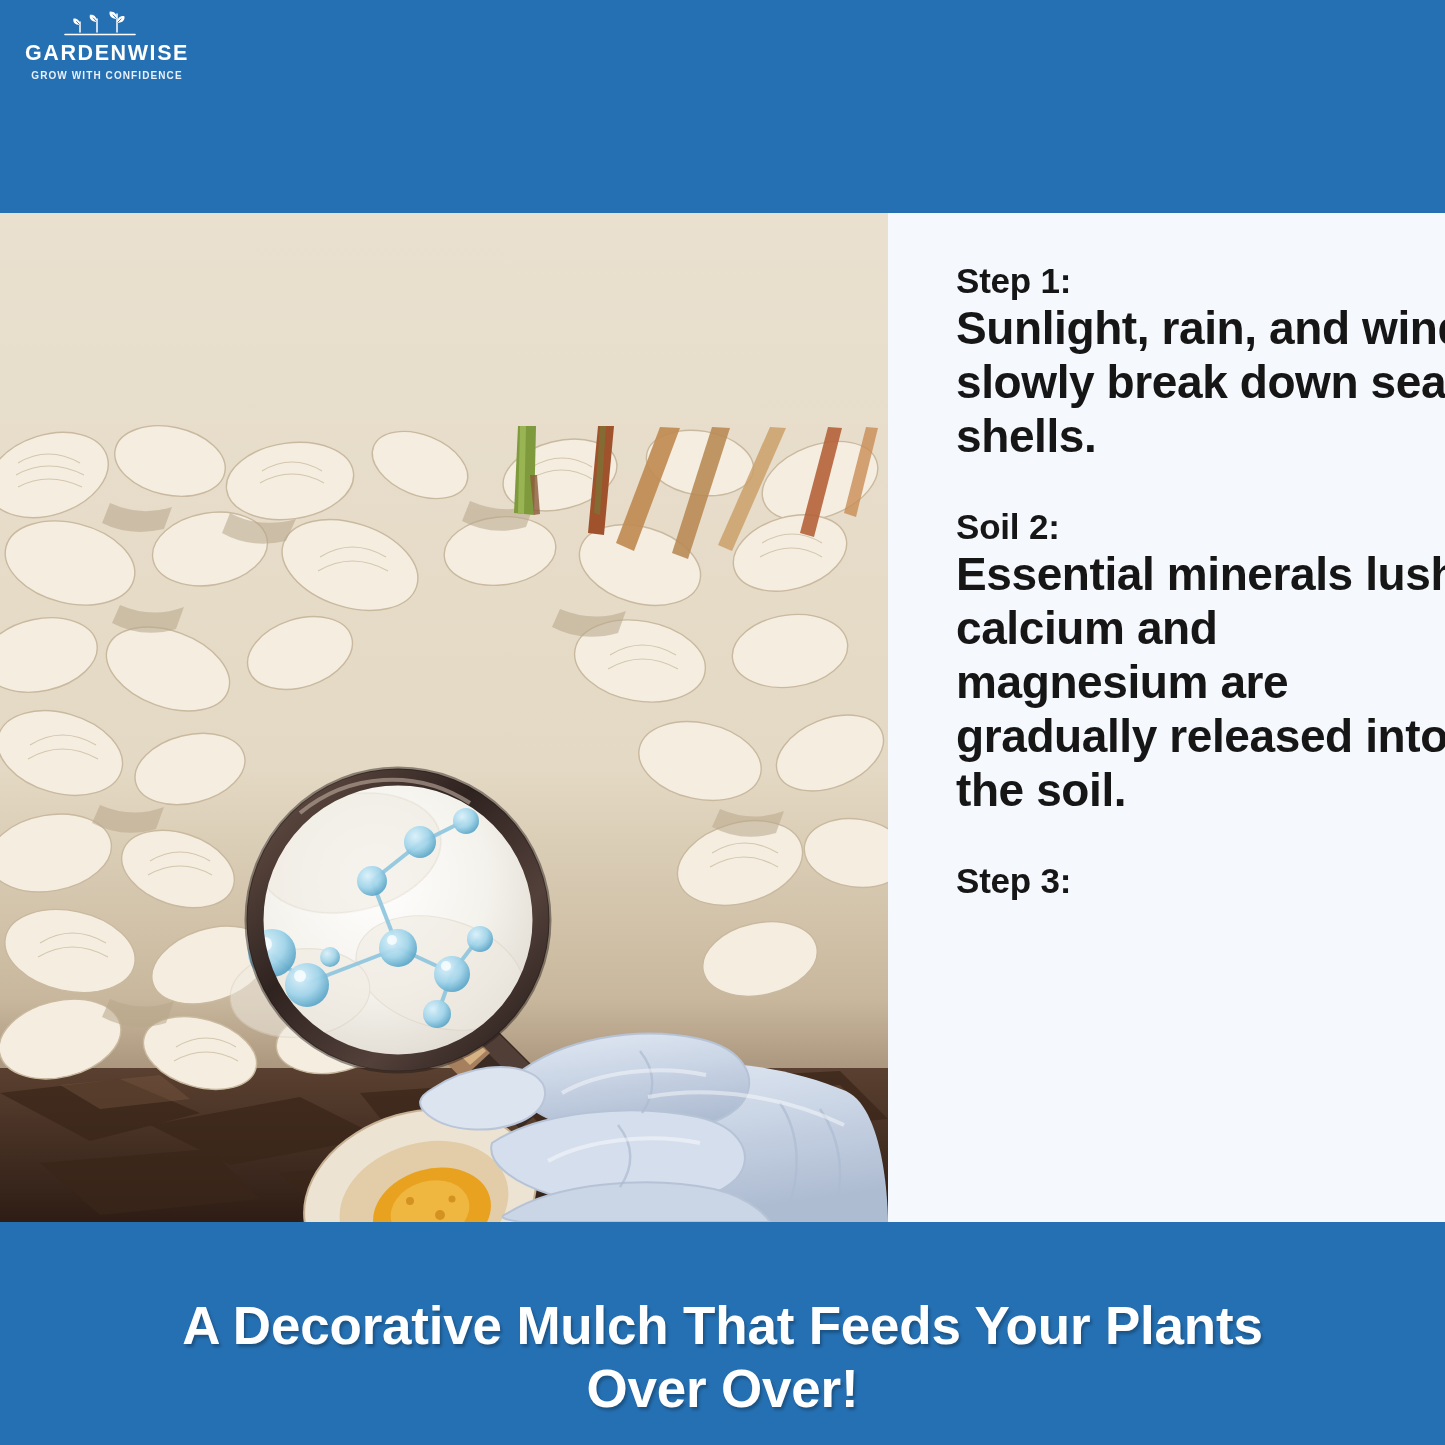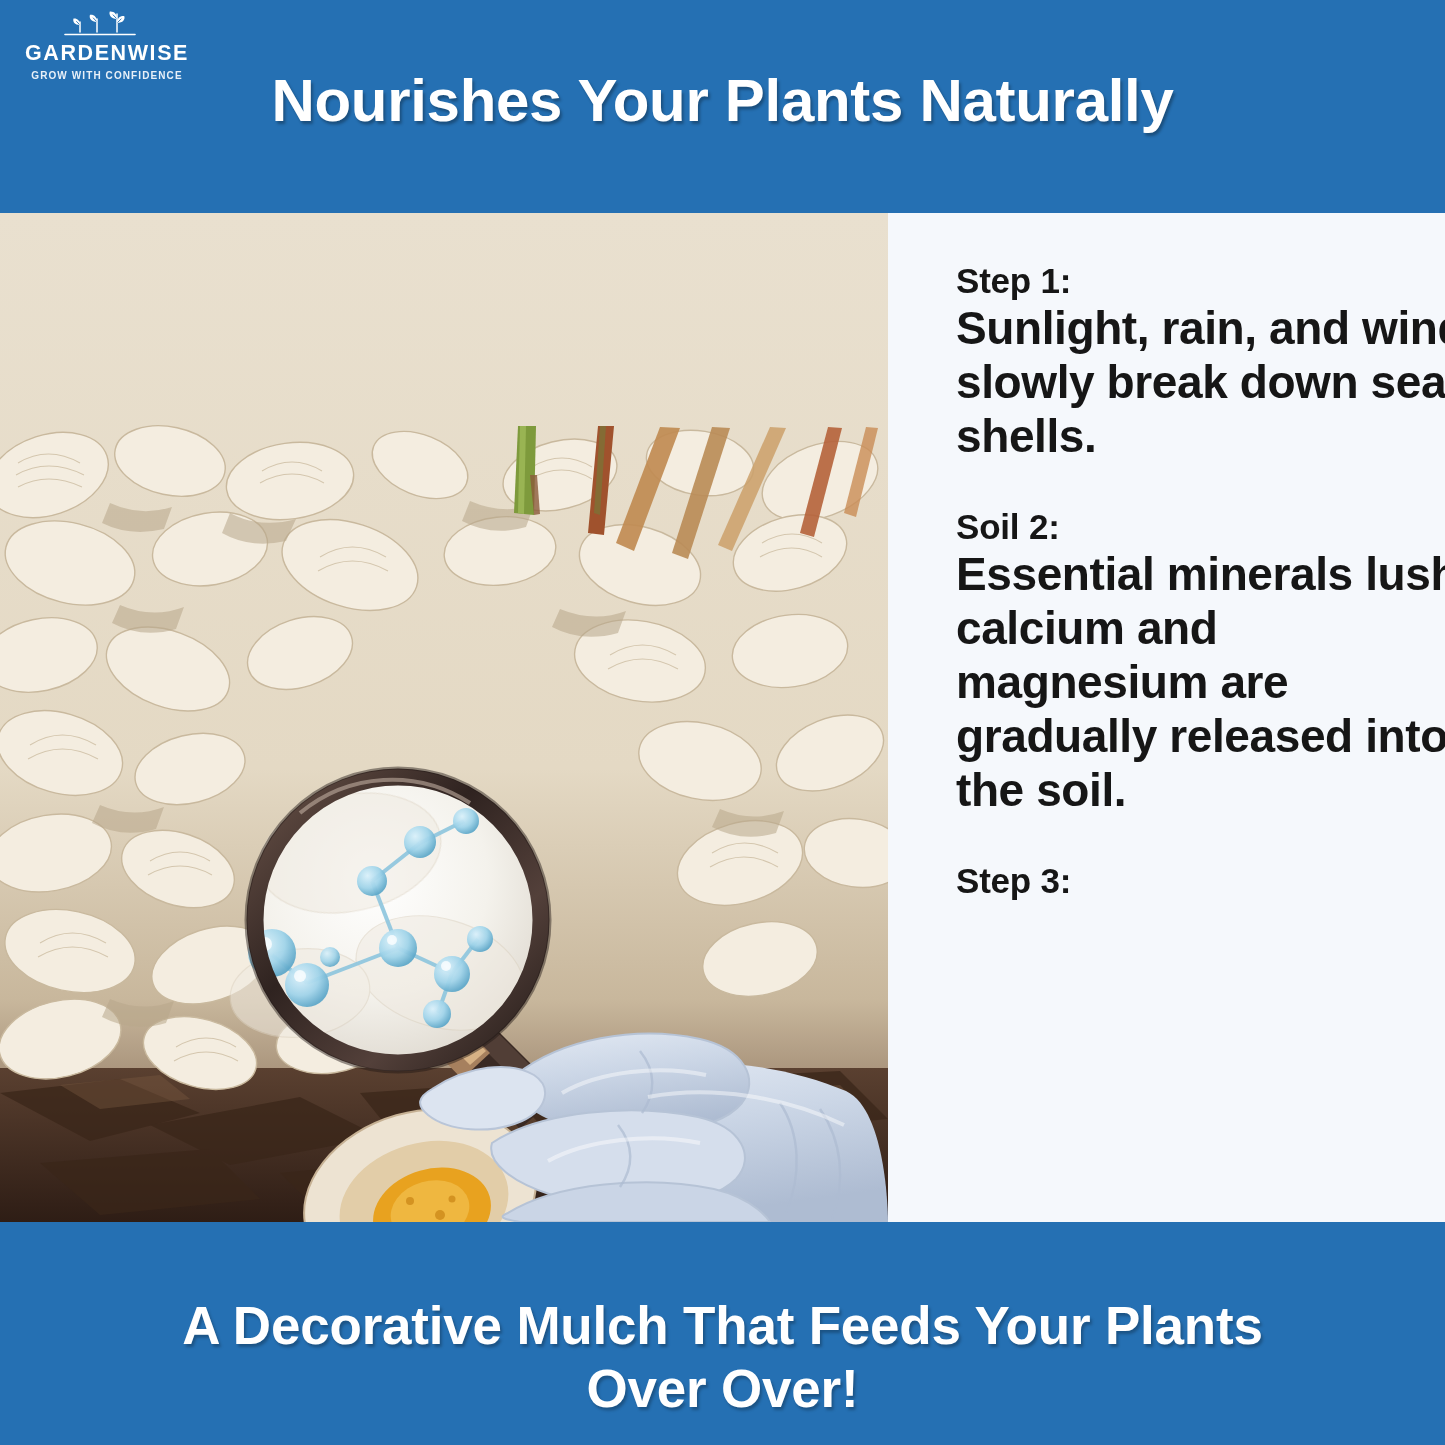--- a/index.html
+++ b/index.html
@@ -160,21 +160,20 @@
           <path d="M74 15 C80 15 82.5 11.2 81.2 8 C77 7.6 74 10.3 74 15 Z" fill="#ffffff" stroke="none"></path>
           <path d="M78.1 11 L74.8 14.2" stroke="#2570B3" stroke-width="0.9"></path>
 
           <path d="M22 26.5 L92 26.5" stroke-width="1.6"></path>
         </g>
       </svg>
       <div class="brand-name">GARDENWISE</div>
       <div class="brand-tagline">GROW WITH CONFIDENCE</div>
     </div>
 
-    <div class="headline">Nourishes Your Plants Naturally</div>
   </div>
 
   <div class="photo-panel">
     <svg class="photo-svg" viewBox="0 0 888 1009" preserveAspectRatio="none">
       <defs>
         <linearGradient id="bgShell" x1="0" y1="0" x2="0" y2="1">
           <stop offset="0%" stop-color="#E9E0CF"></stop>
           <stop offset="55%" stop-color="#E4D9C4"></stop>
           <stop offset="78%" stop-color="#C8B79C"></stop>
           <stop offset="100%" stop-color="#6B4E3C"></stop>

